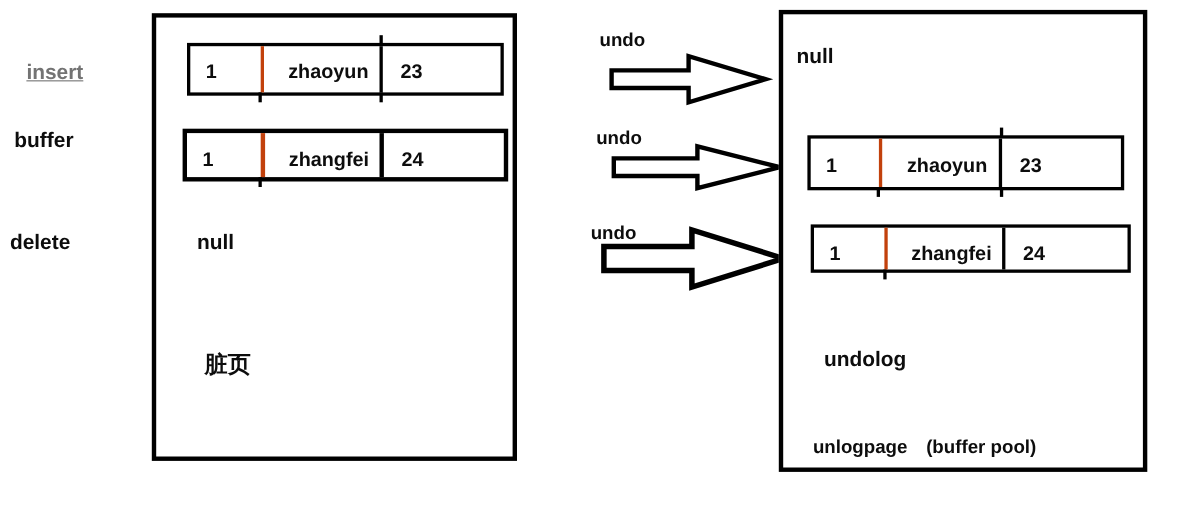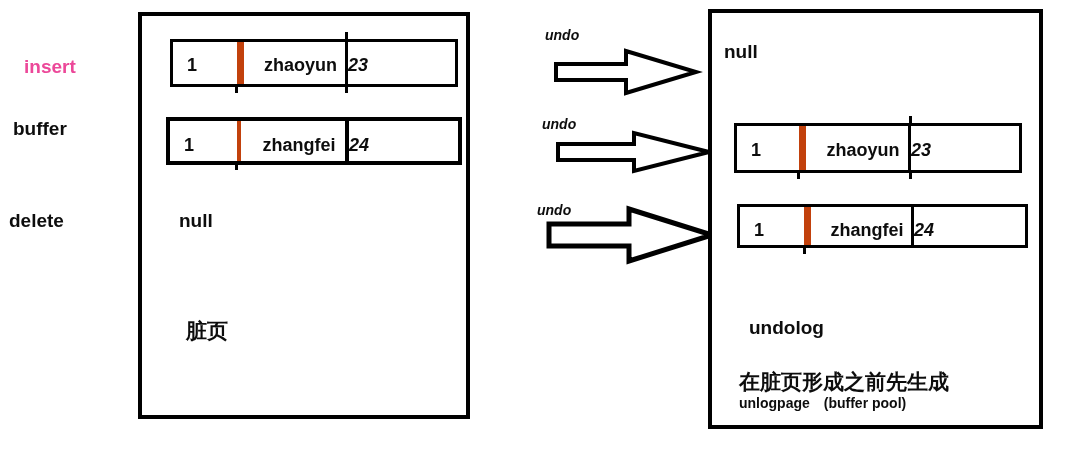--- a/index.html
+++ b/index.html
@@ -29,40 +29,40 @@
     border: 3px solid #000000;
   }
   .record-row.thick { border-width: 4px; }
   .cell {
     display: flex;
     align-items: center;
     font-size: 18px;
     white-space: nowrap;
   }
   .cell.id { padding-left: 14px; }
-  .cell.name { justify-content: center; border-left: 7px solid #c2410c; border-right: 3px solid #000; padding-left: 12px; }
+  .cell.name { justify-content: center; border-left: 3px solid #c2410c; border-right: 3px solid #000; padding-left: 12px; }
   .record-row.thick .cell.name { border-left-width: 4px; border-right-width: 4px; }
-  .cell.val { flex: 1; font-style: italic; }
+  .cell.val { padding-left: 16px; flex: 1; }
   .cell.low { padding-top: 9px; }
   .cell.mid { padding-top: 5px; }
   .tick {
     position: absolute;
     width: 3px;
     height: 9px;
     background: #000000;
   }
   .arrow-svg { position: absolute; overflow: visible; }
-  .undo-label { position: absolute; font-size: 14px; white-space: nowrap; font-style: italic; }
+  .undo-label { position: absolute; font-size: 17px; white-space: nowrap; }
 </style>
 </head>
 <body>
 
 <div class="stage">
 
-  <div class="abs label" style="left: 24px; top: 56px; color: #ec4899;">insert</div>
+  <div class="abs label" style="left: 24px; top: 56px; color: #737373; text-decoration: underline;">insert</div>
   <div class="abs label" style="left:13px; top:118px;">buffer</div>
   <div class="abs label" style="left:9px; top:210px;text-align:center;">delete</div>
 
   <div class="big-box" style="left:138px; top:12px; width:332px; height:407px;"></div>
 
   <div class="record-row" style="left:170px; top:39px; width:288px; height:48px;">
     <div class="cell id mid" style="width:64px;">1</div>
     <div class="cell name mid" style="width:111px;">zhaoyun</div>
     <div class="cell val mid">23</div>
   </div>
@@ -111,16 +111,15 @@
     <div class="cell name low" style="width:110px;">zhangfei</div>
     <div class="cell val low">24</div>
   </div>
 
   <div class="tick" style="left:909px; top:116px;"></div>
   <div class="tick" style="left:909px; top:170px;"></div>
   <div class="tick" style="left:797px; top:170px;"></div>
   <div class="tick" style="left:803px; top:245px;"></div>
 
   <div class="abs label" style="left:749px; top:317px;">undolog</div>
-  <div class="abs label-sm" style="left:739px; top:368px;">在脏页形成之前先生成</div>
-  <div class="abs" style="left:739px; top:395px; font-size:14px; white-space:nowrap;">unlogpage　(buffer pool)</div>
+  <div class="abs" style="left:739px; top:395px; font-size:17px; white-space:nowrap;">unlogpage　(buffer pool)</div>
 
 </div>
 
 </body></html>

